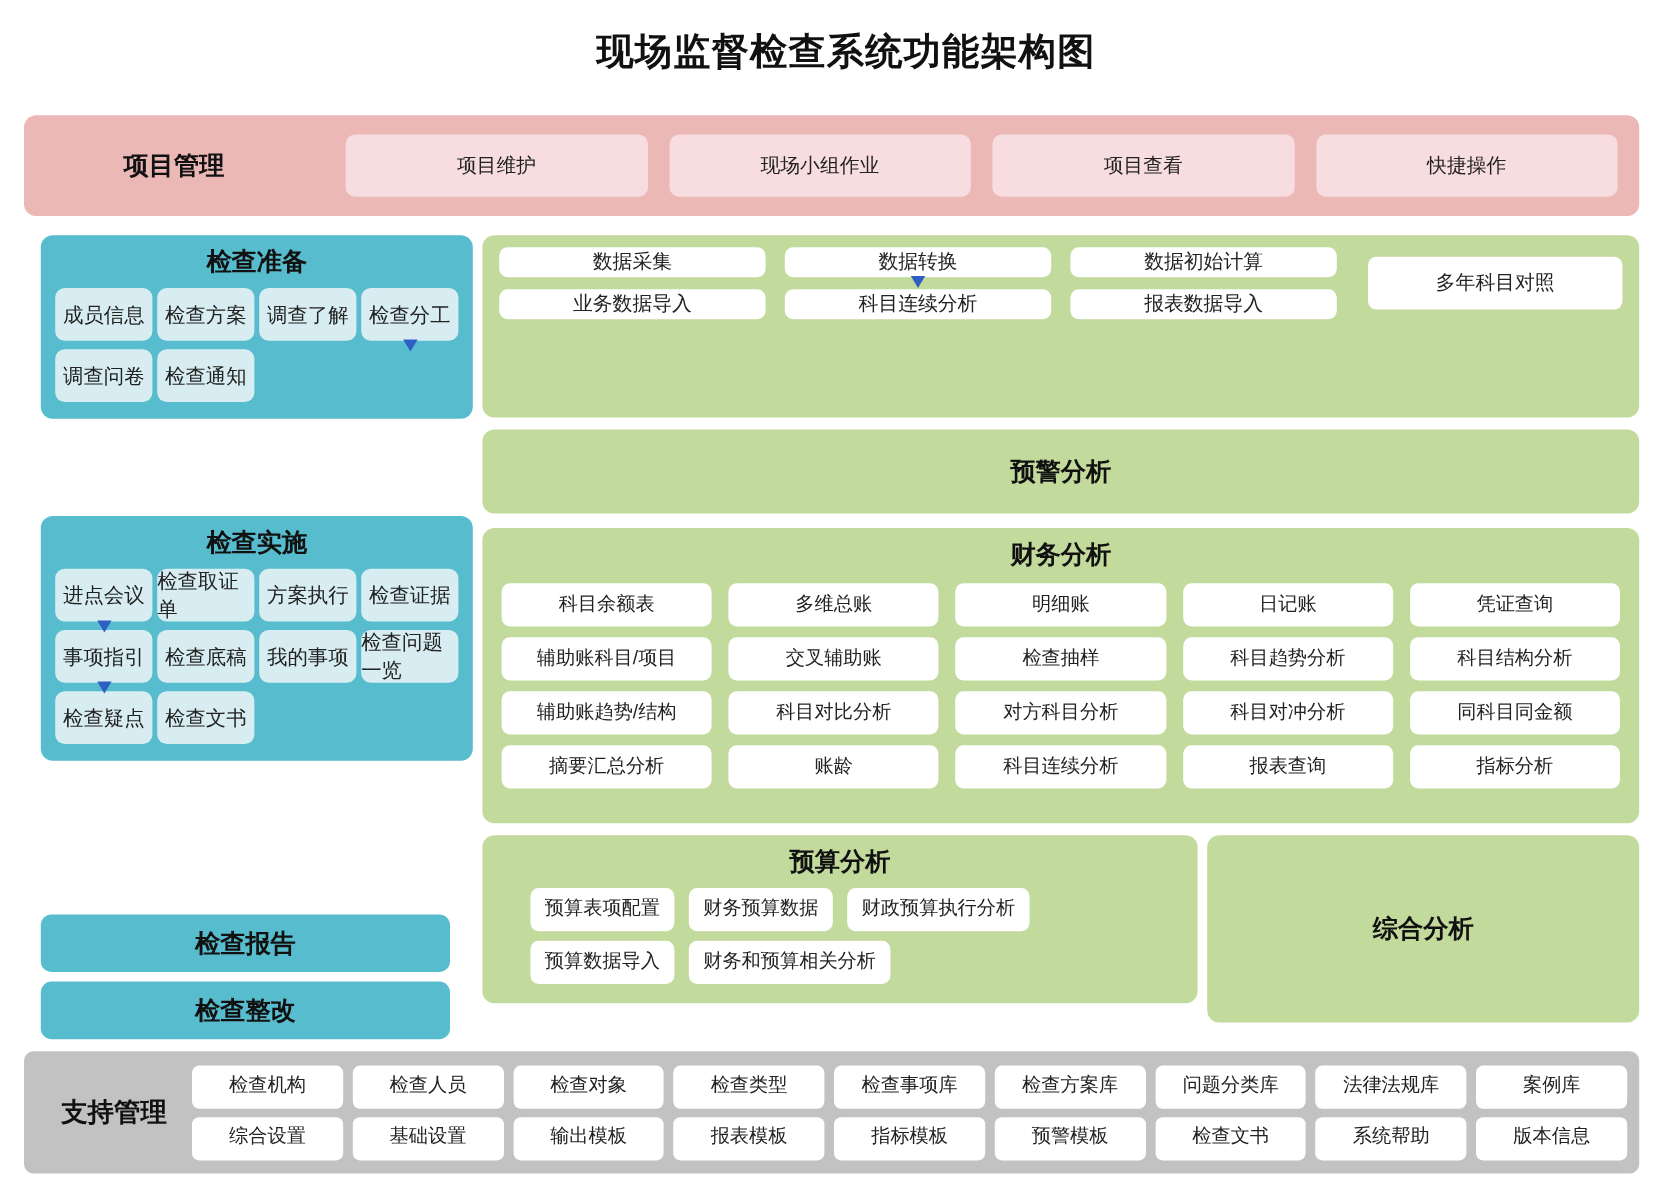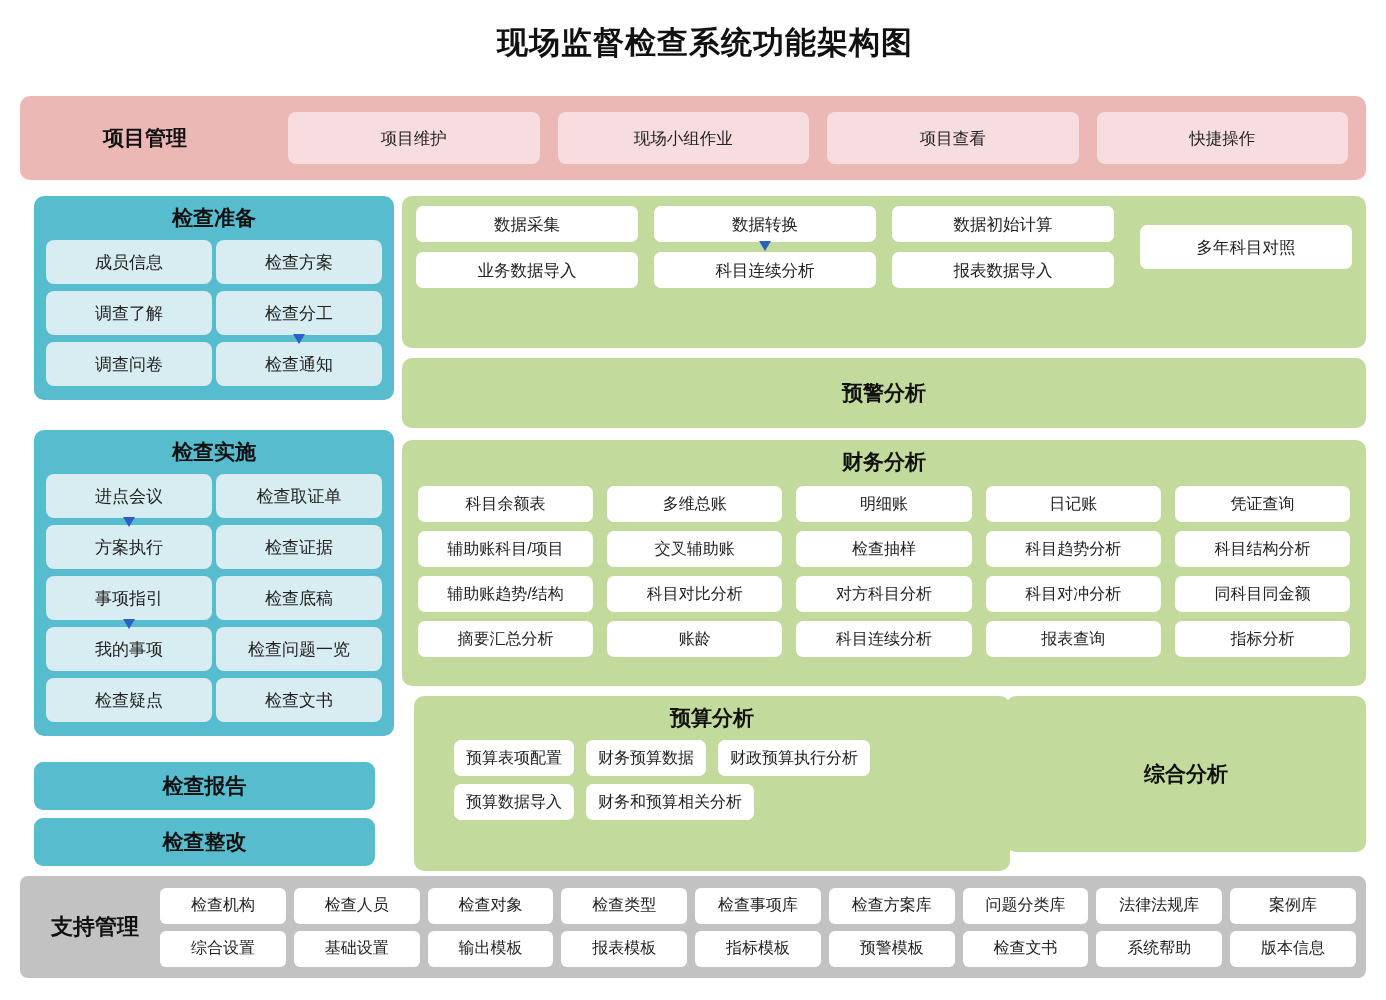--- a/index.html
+++ b/index.html
@@ -72,21 +72,21 @@
   .teal-panel {
     position: absolute;
     left: 34px; width: 360px;
     background: #57BCCD;
     border-radius: 10px;
     padding: 8px 12px 14px 12px;
   }
   .teal-panel .panel-title { margin-bottom: 8px; }
   .tgrid {
     display: grid;
-    grid-template-columns: 1fr 1fr;
+    grid-template-columns: 1fr 1fr 1fr 1fr;
     gap: 7px 4px;
   }
   .tchip {
     background: #D8EDF2;
     border-radius: 8px;
     height: 44px;
     display: flex; align-items: center; justify-content: center;
     font-size: 17px; color: #222;
     position: relative;
   }
@@ -123,40 +123,40 @@
   }
   #data-panel { left: 402px; top: 196px; width: 964px; height: 152px; }
   #data-panel .panel-title { padding-top: 8px; }
   .data-body {
     position: relative;
     margin: 10px 14px 0 14px;
     display: flex;
     gap: 16px;
   }
   .data-col { display: flex; flex-direction: column; gap: 10px; flex: 1; }
-  .data-col .chip { height: 36px; }
+  .data-col .chip { height: 25px; }
   .data-tall { flex: 1; display: flex; align-items: center; }
   .data-tall .chip { height: 44px; width: 100%; margin-left: 10px; }
 
   #warn-panel {
     left: 402px; top: 358px; width: 964px; height: 70px;
     display: flex; align-items: center; justify-content: center;
   }
 
   #fin-panel { left: 402px; top: 440px; width: 964px; height: 246px; }
   #fin-panel .panel-title { padding-top: 8px; }
   .fin-grid {
     margin: 10px 16px 0 16px;
     display: grid;
     grid-template-columns: repeat(5, 1fr);
     gap: 9px 14px;
   }
   .fin-grid .chip { height: 36px; font-size: 16px; }
 
-  #budget-panel { left: 402px; top: 696px; width: 596px; height: 175px; margin-left: 12px; }
+  #budget-panel { left: 402px; top: 696px; width: 596px; height: 140px; }
   #budget-panel .panel-title { padding-top: 8px; }
   .budget-rows { margin: 8px 0 0 40px; }
   .budget-row { display: flex; gap: 12px; margin-bottom: 8px; }
   .budget-row .chip { height: 36px; padding: 0 12px; font-size: 16px; }
 
   #comp-panel {
     left: 1006px; top: 696px; width: 360px; height: 156px;
     display: flex; align-items: center; justify-content: center;
   }
 

